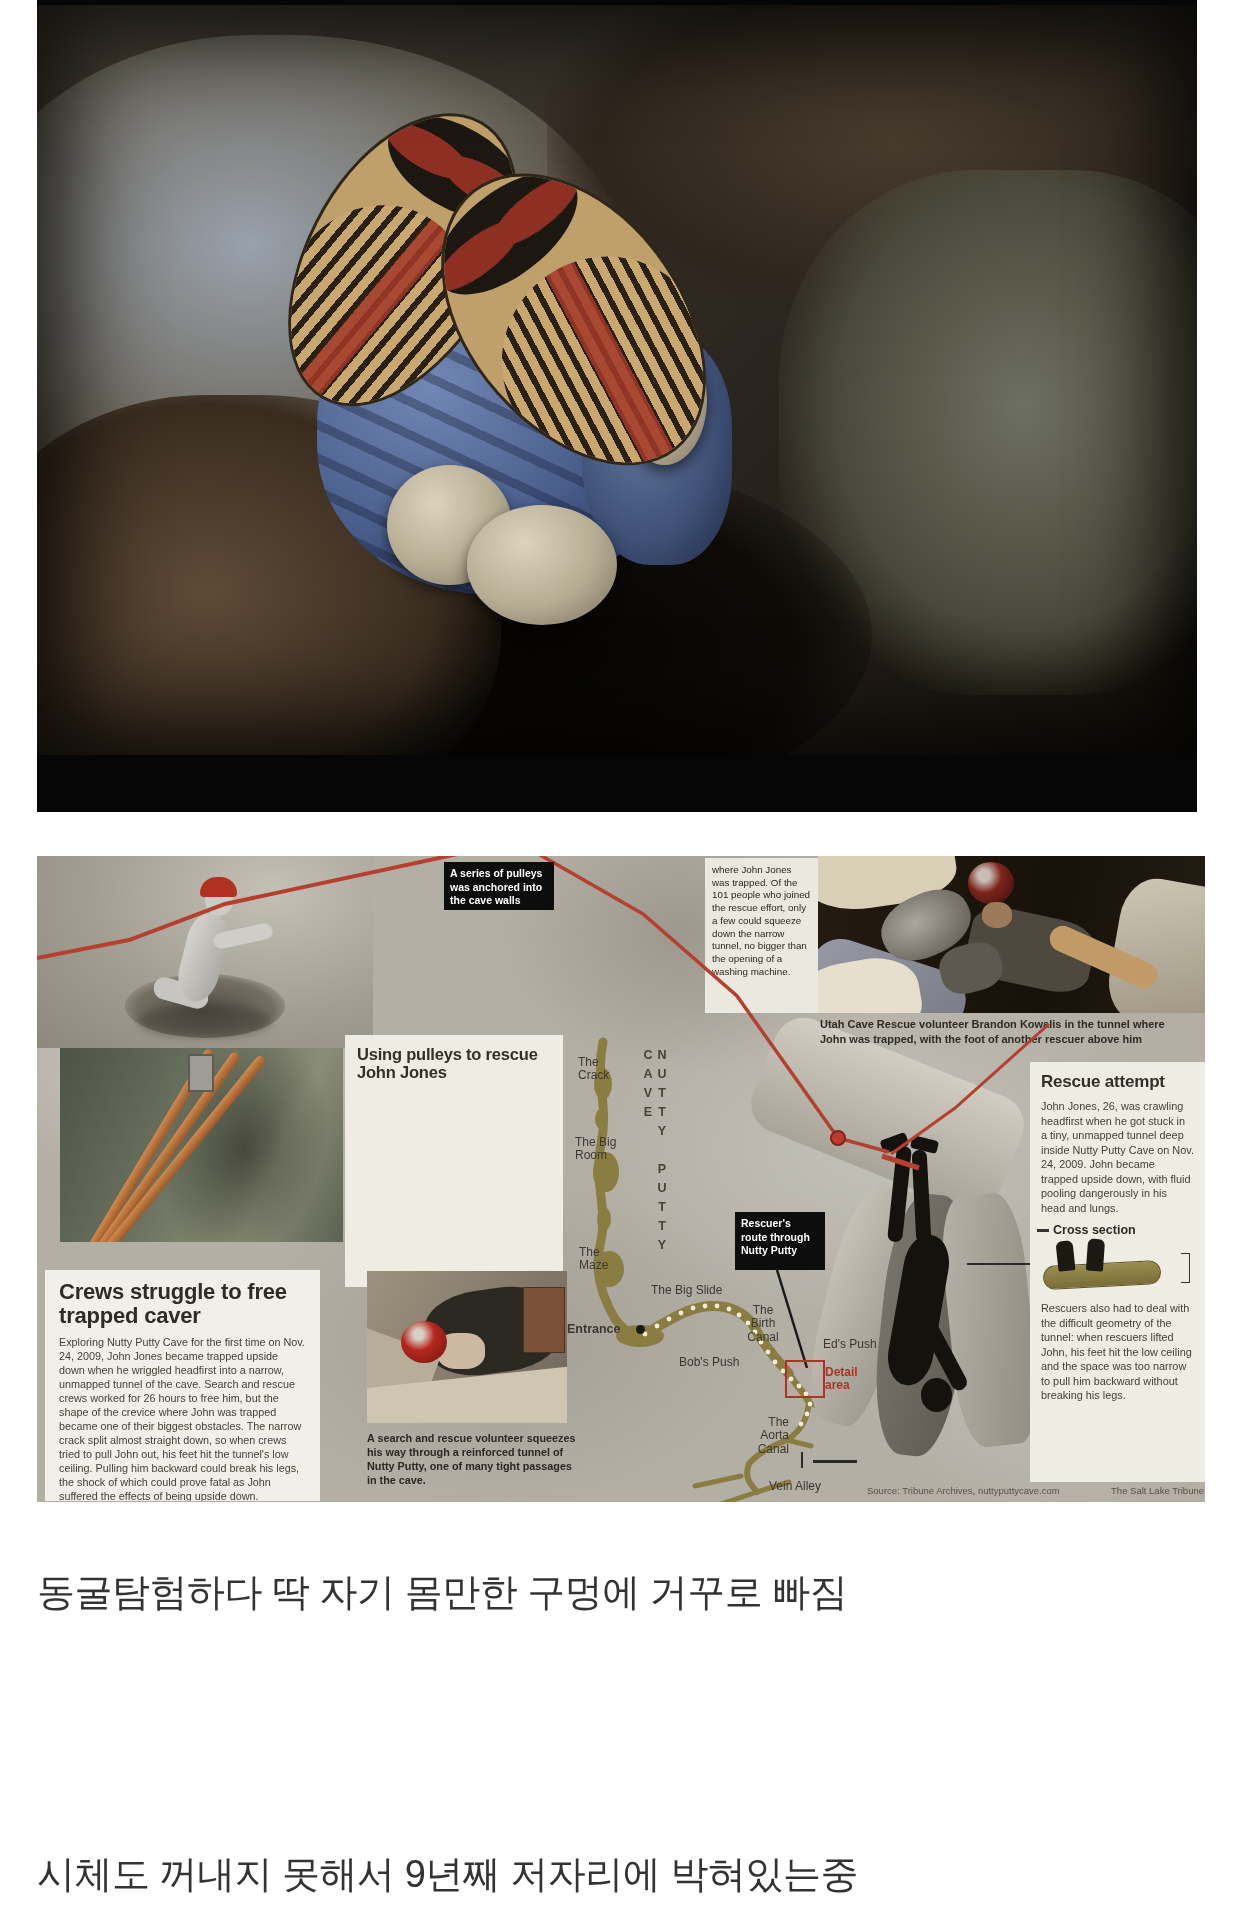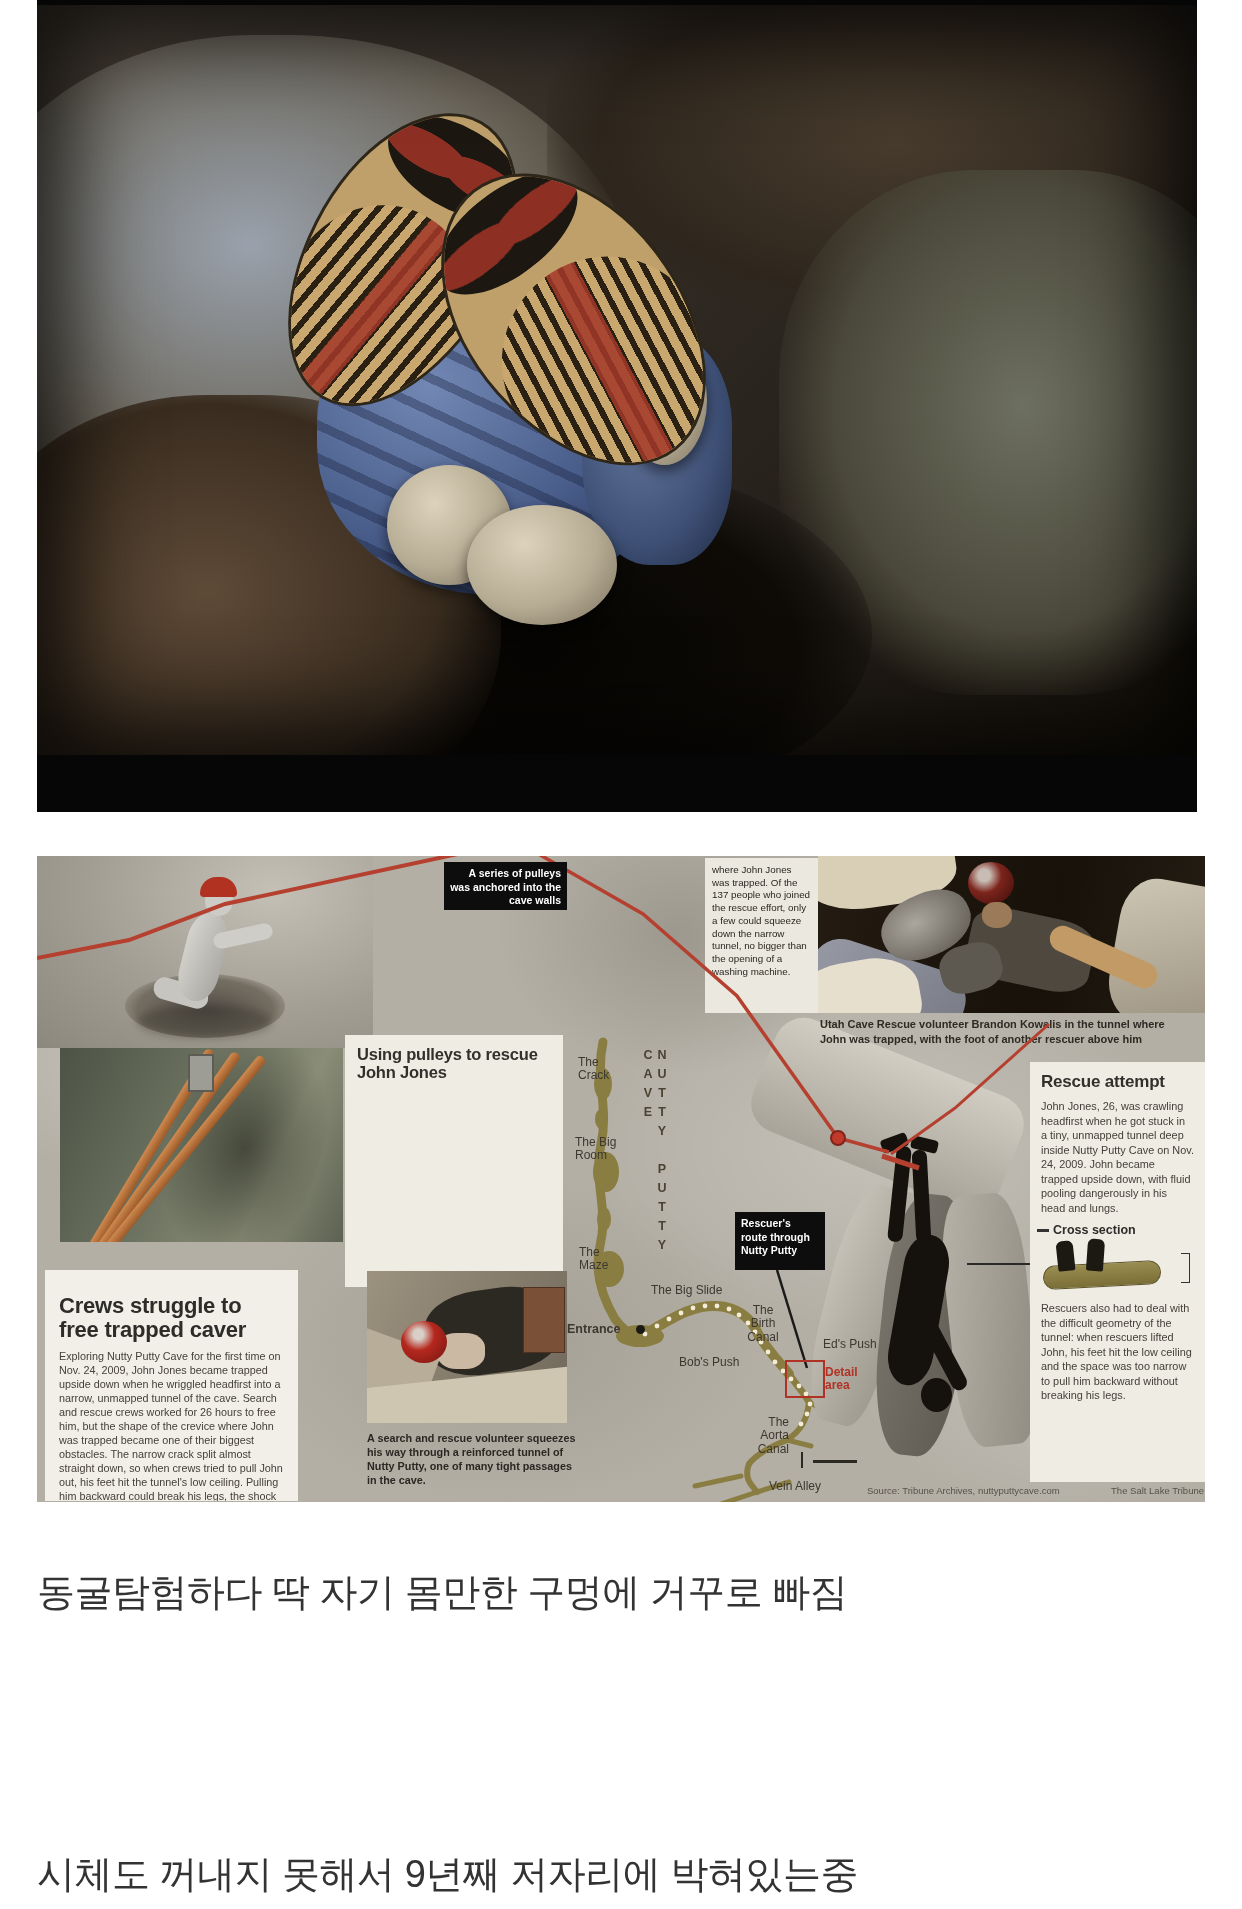--- a/index.html
+++ b/index.html
@@ -76,21 +76,21 @@
   .fig-arm { position:absolute; left:176px; top:72px; width:60px; height:16px; border-radius:8px;
     background:#cfcdc8; transform:rotate(-12deg); }
   .fig-head { position:absolute; left:168px; top:30px; width:28px; height:30px; border-radius:50%; background:#cdcbc6; }
   .fig-helmet { position:absolute; left:163px; top:21px; width:37px; height:20px;
     border-radius:18px 18px 4px 4px; background:#b23222; }
   
   .ig-rope-svg { position:absolute; left:0; top:0; width:1168px; height:646px; z-index:5; pointer-events:none; }
   
   .callout { background:#0d0d0d; color:#ffffff; font-weight:bold; font-size:10.5px; line-height:1.3;
     padding:5px 6px; z-index:6; }
-  .ig-callout-pulleys { left:407px; top:6px; width:123px; height:48px;text-align:right; }
+  .ig-callout-pulleys { left:407px; top:6px; width:110px; height:48px; }
   .ig-callout-route { left:690px; top:356px; width:90px; height:58px;margin-left:8px; }
   
   .ig-note-trapped { left:668px; top:2px; width:113px; height:155px; background:#ebe8df; color:#2b2721;
     font-size:9.8px; line-height:1.3; font-weight:500; padding:6px 7px; z-index:4; overflow:hidden; }
   .ig-photo-rescuer { left:781px; top:0; width:387px; height:157px; overflow:hidden;
     background:linear-gradient(100deg,#241b12 0%,#171109 60%,#241d14 100%); z-index:3; }
   .pr { position:absolute; }
   .pr-rock-tl { left:-12px; top:-22px; width:150px; height:72px; transform:rotate(-8deg); border-radius:40%;
     background:#d9cfb6; }
   .pr-pants { left:-12px; top:98px; width:160px; height:74px; transform:rotate(18deg); border-radius:30px;
@@ -111,21 +111,21 @@
   .pr-rock-bl { left:-22px; bottom:-32px; width:125px; height:84px; transform:rotate(-10deg); border-radius:40%;
     background:#e6dfcd; }
   .ig-caption-rescuer { left:783px; top:161px; width:370px; height:58px; font-size:11px; line-height:1.35;
     font-weight:600; color:#2e2a24; z-index:4; }
   
   .whitebox { background:#efece4; color:#45413a; z-index:3; overflow:hidden; }
   .wb-title { font-weight:bold; color:#32302b; letter-spacing:-.2px; }
   .ig-box-pulleys { left:308px; top:179px; width:218px; height:252px; padding:10px 12px; }
   .ig-box-pulleys .wb-title { font-size:16.5px; line-height:1.12; margin-bottom:6px; }
   .ig-box-pulleys .wb-body { font-size:11px; line-height:1.36; }
-  .ig-box-crews { left:8px; top:414px; width:253px; height:231px; padding:24px 14px; background:#f1efe8; }
+  .ig-box-crews { left:8px; top:414px; width:275px; height:231px; padding:10px 14px; background:#f1efe8; }
   .ig-box-crews .wb-title { font-size:22px; line-height:1.08; margin-bottom:7px; color:#2e2c28; }
   .ig-box-crews .wb-body { font-size:10.8px; line-height:1.3; }
   
   .ig-photo-ropes { left:23px; top:192px; width:283px; height:194px; overflow:hidden;
     background:linear-gradient(115deg,#4d5345 0%,#6a705e 40%,#8a8e78 72%,#5d6152 100%); }
   .rp-crack { position:absolute; left:110px; top:-10px; width:150px; height:220px; transform:rotate(18deg);
     background:radial-gradient(ellipse at 50% 50%, rgba(22,24,16,.55), rgba(0,0,0,0) 75%); }
   .rp-anchor { position:absolute; left:128px; top:6px; width:26px; height:38px; background:#9d9d95;
     border:2px solid #5c5c54; }
   .rope-strand { position:absolute; width:10px; height:280px; border-radius:5px;
@@ -325,21 +325,21 @@
     <polyline points="498,-4 606,58 700,140 801,282 852,296" fill="none" stroke="#b5402f" stroke-width="3.5"></polyline>
     <polyline points="1012,168 918,252 854,298" fill="none" stroke="#b5402f" stroke-width="3"></polyline>
     <circle cx="801" cy="282" r="7" fill="#c0392b" stroke="#7e241a" stroke-width="2"></circle>
     <line x1="845" y1="300" x2="882" y2="312" stroke="#b5402f" stroke-width="5"></line>
     <line x1="930" y1="408" x2="993" y2="408" stroke="#2a2a2a" stroke-width="2"></line>
   </svg>
 
   <div class="ig-abs callout ig-callout-pulleys">A series of pulleys was anchored into the cave walls</div>
   <div class="ig-abs callout ig-callout-route">Rescuer's route through Nutty Putty</div>
 
-  <div class="ig-abs ig-note-trapped">where John Jones was trapped. Of the 137 people who joined the rescue effort, only a few could squeeze down the narrow tunnel, no bigger than the opening of a washing machine.</div>
+  <div class="ig-abs ig-note-trapped">where John Jones was trapped. Of the 101 people who joined the rescue effort, only a few could squeeze down the narrow tunnel, no bigger than the opening of a washing machine.</div>
   <div class="ig-abs ig-photo-rescuer">
     <div class="pr pr-rock-tl"></div>
     <div class="pr pr-pants"></div>
     <div class="pr pr-rock-r"></div>
     <div class="pr pr-rock-bl"></div>
     <div class="pr pr-body"></div>
     <div class="pr pr-arm-tan"></div>
     <div class="pr pr-boot"></div>
     <div class="pr pr-boot2"></div>
     <div class="pr pr-helmet"></div>

